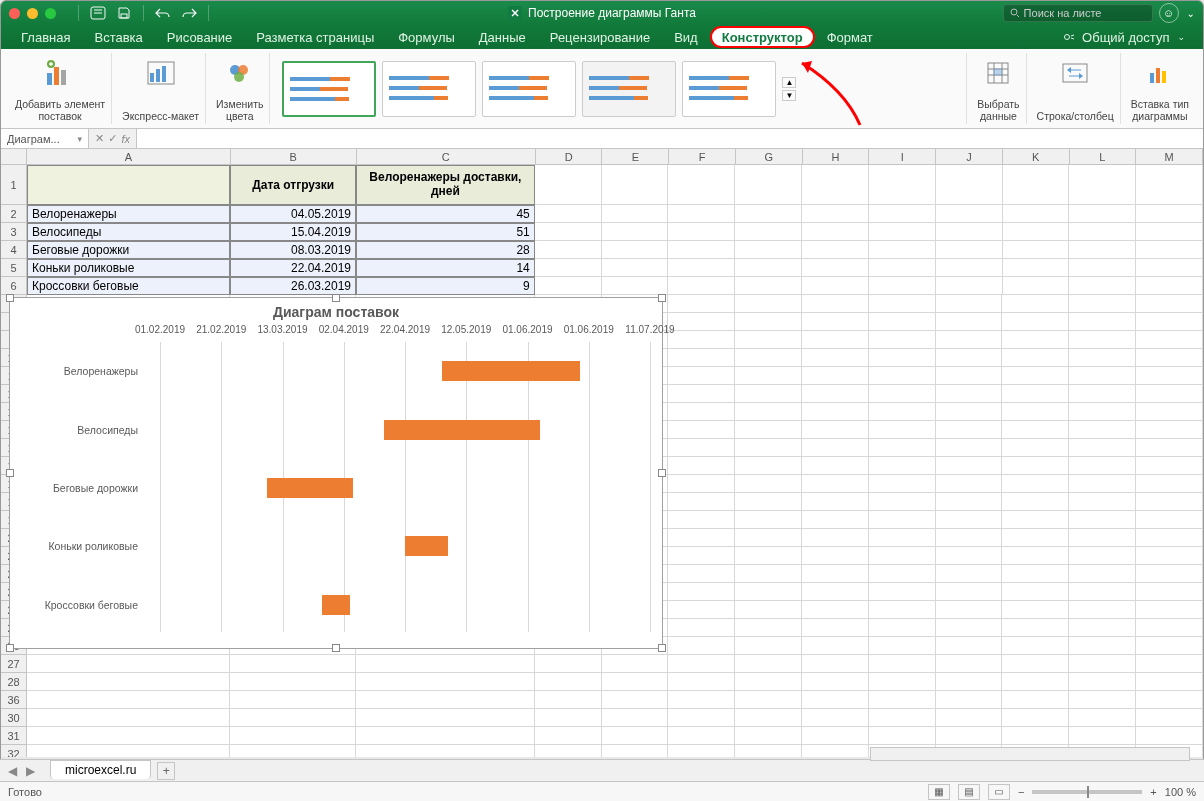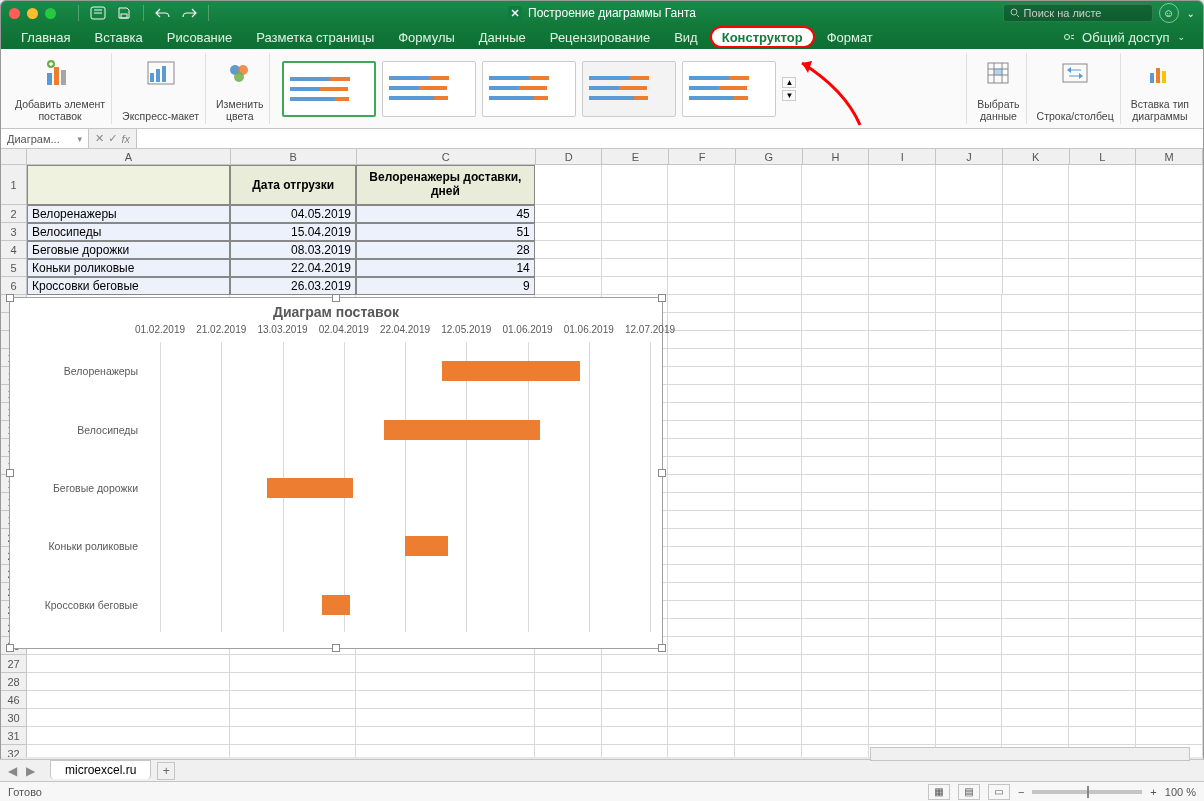--- a/index.html
+++ b/index.html
@@ -331,21 +331,21 @@
       <div class="rh">19</div>
       <div class="rh">20</div>
       <div class="rh">21</div>
       <div class="rh">22</div>
       <div class="rh">23</div>
       <div class="rh">24</div>
       <div class="rh">25</div>
       <div class="rh">26</div>
       <div class="rh">27</div>
       <div class="rh">28</div>
-      <div class="rh">46</div>
+      <div class="rh">36</div>
       <div class="rh">30</div>
       <div class="rh">31</div>
       <div class="rh">32</div>
     </div>
   <div class="cells" id="cells">
       <div class="cell-row tall">
         <div class="cell header" style="width: 214px; background: rgb(238, 242, 222);"></div>
         <div class="cell header" style="width: 132px;">Дата отгрузки</div>
         <div class="cell header" style="width: 188px; line-height: 1.15; text-align: center;">Велоренажеры доставки, дней</div>
         <div class="cell" style="width: 70px;"></div>
@@ -847,21 +847,21 @@
         <div class="xtick-label" style="left: 183.75px;">02.04.2019</div>
         <div class="gridline" style="left: 245px;"></div>
         <div class="xtick-label" style="left: 245px;">22.04.2019</div>
         <div class="gridline" style="left: 306.25px;"></div>
         <div class="xtick-label" style="left: 306.25px;">12.05.2019</div>
         <div class="gridline" style="left: 367.5px;"></div>
         <div class="xtick-label" style="left: 367.5px;">01.06.2019</div>
         <div class="gridline" style="left: 428.75px;"></div>
         <div class="xtick-label" style="left: 428.75px;">01.06.2019</div>
         <div class="gridline" style="left: 490px;"></div>
-        <div class="xtick-label" style="left: 490px;">12.07.2019</div>
+        <div class="xtick-label" style="left: 490px;">11.07.2019</div>
         <div class="ytick-label" style="top: 29.2px;">Велоренажеры</div>
         <div class="gantt-row" style="top: 19.2px;">
           <div class="gantt-bar" style="left: 281.75px; width: 137.812px;"></div>
         </div>
         <div class="ytick-label" style="top: 87.6px;">Велосипеды</div>
         <div class="gantt-row" style="top: 77.6px;">
           <div class="gantt-bar" style="left: 223.562px; width: 156.188px;"></div>
         </div>
         <div class="ytick-label" style="top: 146px;">Беговые дорожки</div>
         <div class="gantt-row" style="top: 136px;">

